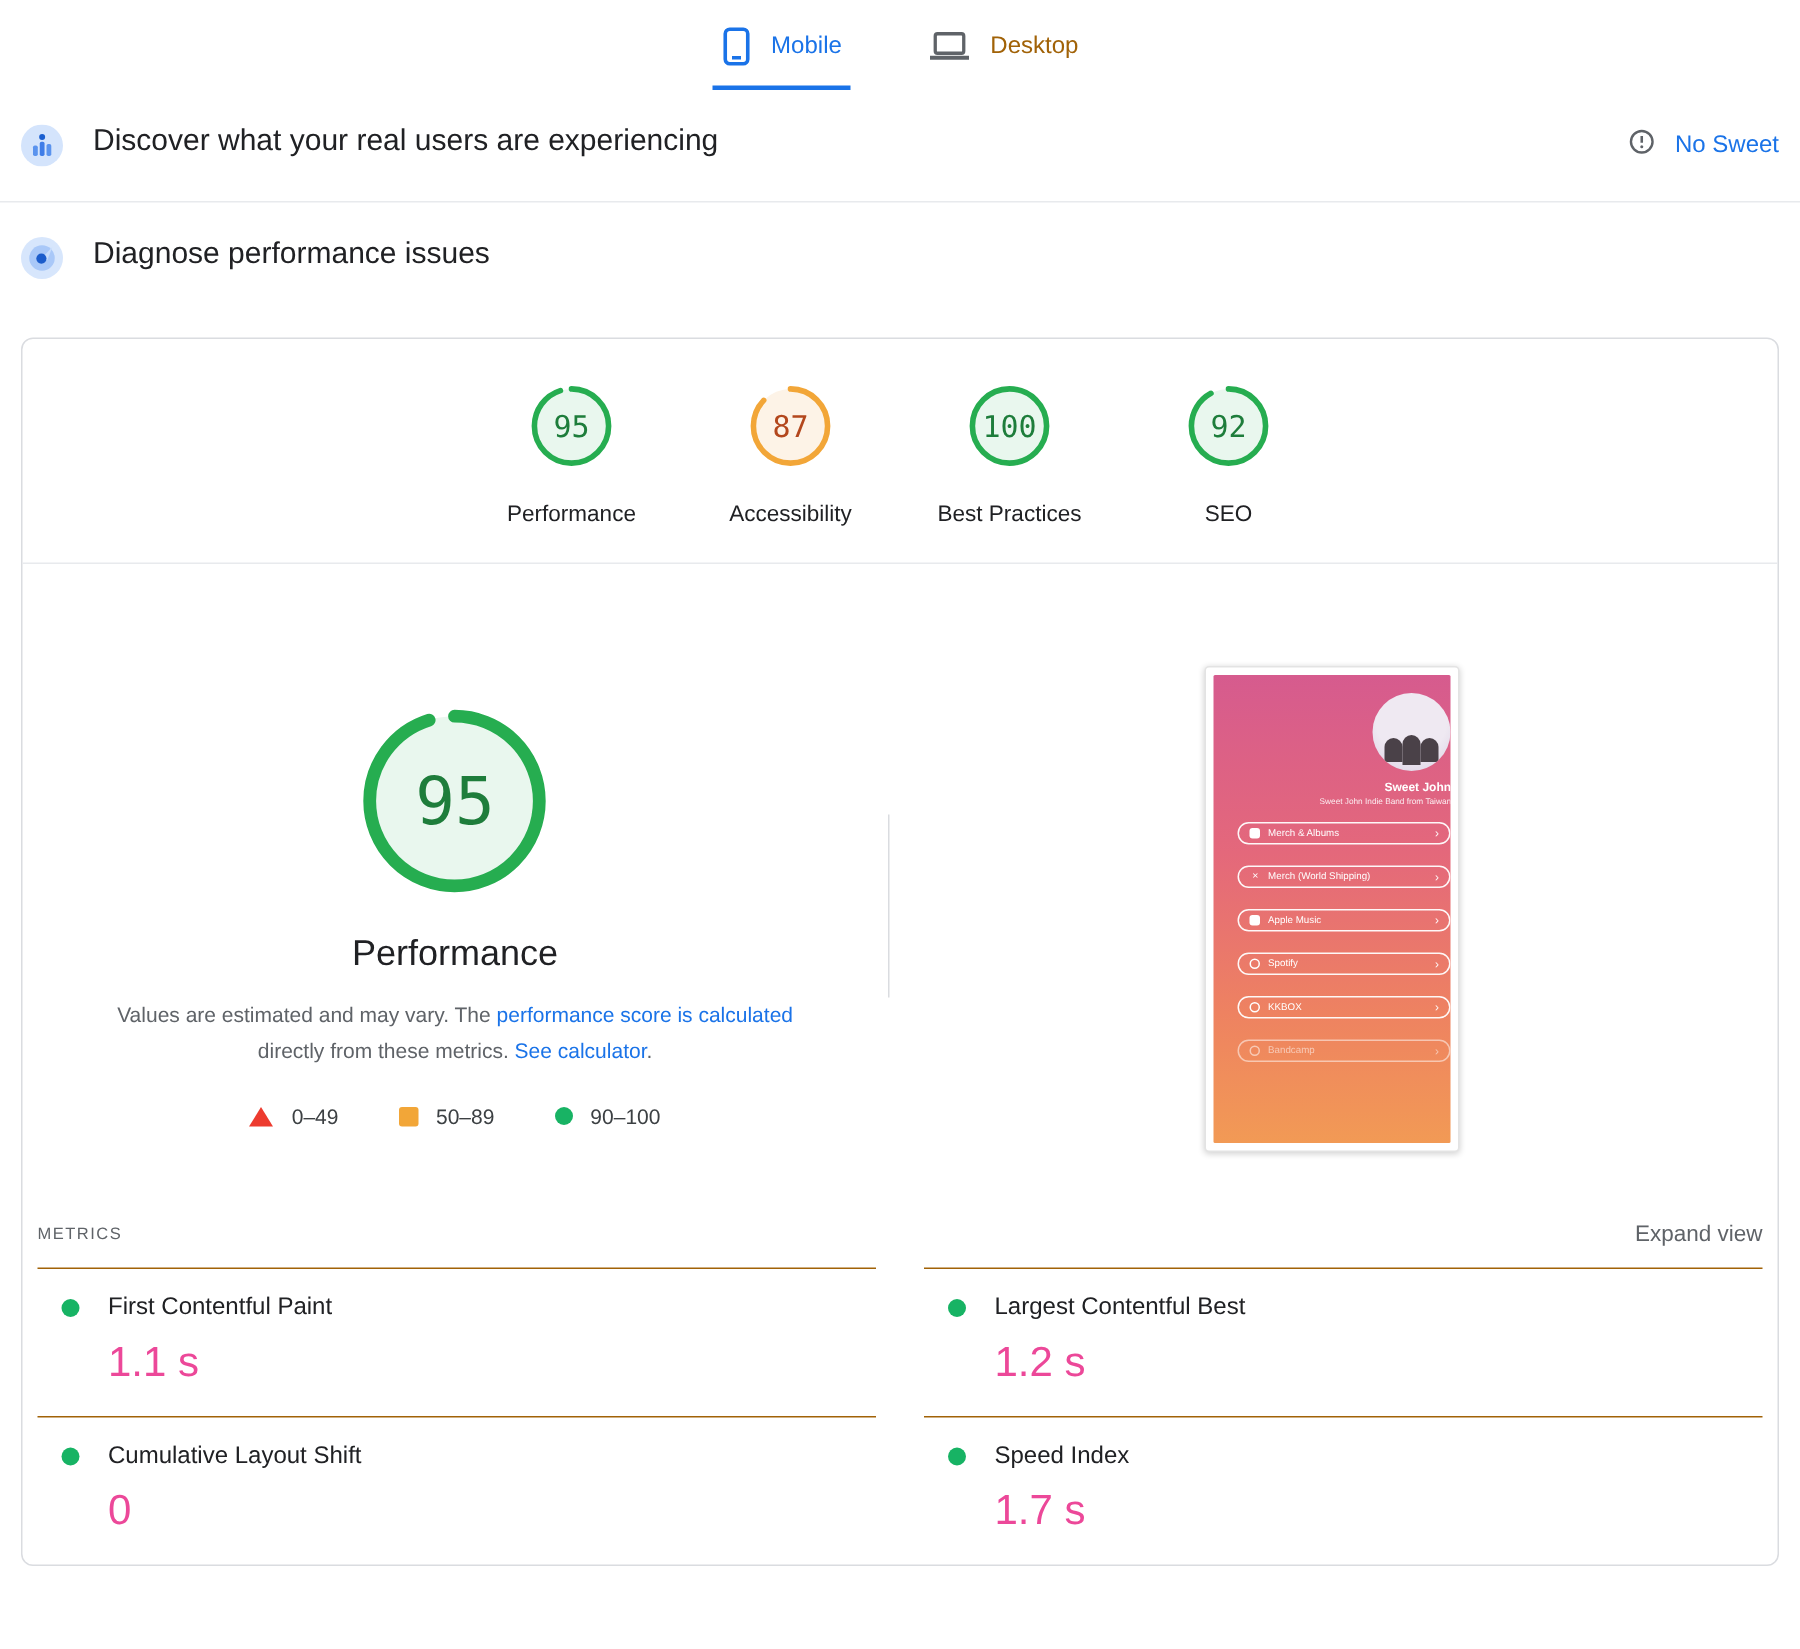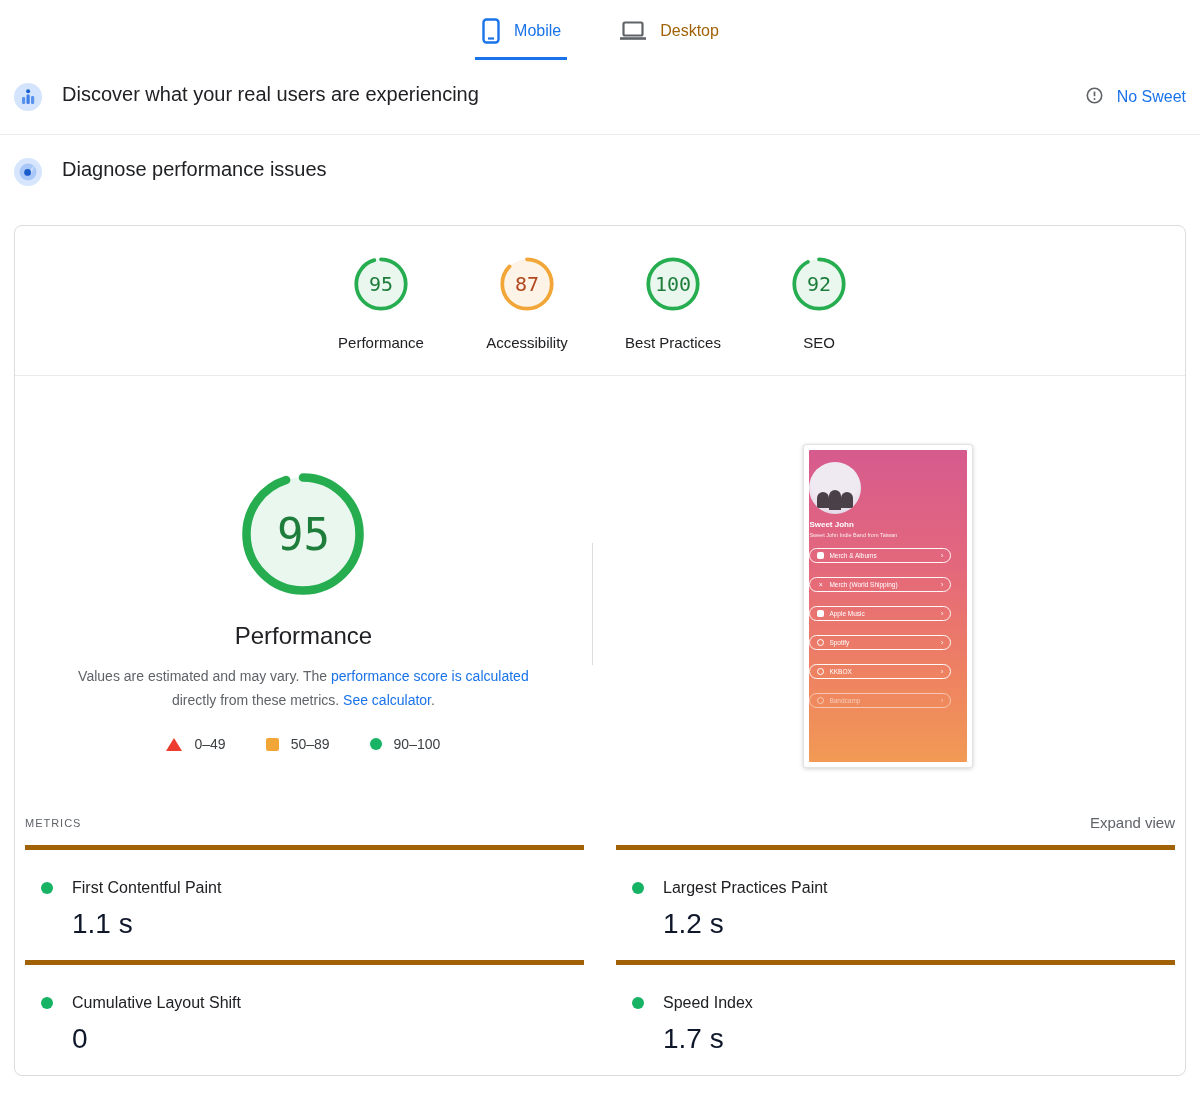--- a/index.html
+++ b/index.html
@@ -50,21 +50,21 @@
   .legend-item { display:flex; align-items:center; gap:12px; }
   .lg-triangle { width:0; height:0; border-left:8px solid transparent; border-right:8px solid transparent;
                  border-bottom:13px solid #ed3b2f; }
   .lg-square { width:13px; height:13px; background:#f2a638; border-radius:2px; }
   .lg-circle { width:12px; height:12px; background:#18b364; border-radius:50%; }
   
   .thumb-frame { width:170px; height:324px; background:#fff; border:1px solid #e3e3e3; border-radius:3px;
                  box-shadow:0 1px 4px rgba(0,0,0,.18); padding:5px; }
   .thumb { width:100%; height:100%; border-radius:1px; overflow:hidden;
            background:linear-gradient(180deg,#d65b8e 0%,#e4687b 38%,#ee8261 72%,#f29a55 100%);
-           display:flex; flex-direction:column; align-items:flex-start; }
+           display:flex; flex-direction:column; align-items:flex-end; }
   .thumb-avatar { margin-top:12px; width:52px; height:52px; border-radius:50%;
                   background:radial-gradient(circle at 50% 35%, #efe9f2 0 55%, #d9cfe2 100%);
                   position:relative; overflow:hidden; }
   .thumb-avatar i { position:absolute; bottom:6px; width:12px; height:16px; border-radius:6px 6px 0 0; background:#4a4148; }
   .thumb-avatar i:nth-child(1){ left:8px; }
   .thumb-avatar i:nth-child(2){ left:20px; bottom:4px; height:20px; }
   .thumb-avatar i:nth-child(3){ left:32px; }
   .thumb-title { margin-top:6px; color:#fff; font-size:8px; font-weight:bold; }
   .thumb-sub { margin-top:3px; color:rgba(255,255,255,.88); font-size:5.5px; margin-bottom:10px; }
   .thumb-btn { width:142px; height:15px; margin-bottom:14px; border:1px solid rgba(255,255,255,.95);
@@ -73,27 +73,27 @@
                         justify-content:center; font-size:7px; line-height:1; }
   .tb-icon.shape-square { background:#fff; border-radius:2px; }
   .tb-icon.shape-circle { border:1px solid #fff; border-radius:50%; }
   .thumb-btn .tb-chevron { margin-left:auto; font-size:8px; opacity:.95; }
   .thumb-btn.faded { opacity:.55; }
   
   .metrics-header { display:flex; justify-content:space-between; align-items:center; padding:36px 10px 14px; }
   .metrics-heading { font-size:11px; letter-spacing:.09em; color:#5f6368; }
   .expand-view { font-size:15px; color:#5f6368; cursor:pointer; }
   .metrics-grid { display:grid; grid-template-columns:1fr 1fr; column-gap:32px; margin:0 10px; }
-  .metric { border-top:5px solid #a16207; padding:29px 0 20px; }
+  .metric { border-top:1px solid #a16207; padding:17px 0 20px; }
   .metric-head { display:flex; align-items:center; gap:19px; padding-left:16px; font-size:16px; color:#202124; }
   .m-marker { width:12px; height:12px; flex:0 0 12px; }
   .m-marker.circle { background:#17b364; border-radius:50%; }
   .m-marker.square { background:#f2a638; border-radius:2px; }
   .metric-value { margin:11px 0 0 47px; font-size:28px; }
-  .val-pass { color:#0f172a; }
+  .val-pass { color:#ec4899; }
   .val-average { color:#bf4422; }
 </style>
 </head>
 <body>
 
 <div class="tabs">
   <div class="tab active">
     <span>
       <svg width="20" height="26" viewBox="0 0 20 26">
           <rect x="2.5" y="1.5" width="15" height="23" rx="3" fill="none" stroke="#1a73e8" stroke-width="2.4"></rect>
@@ -280,21 +280,21 @@
     <div class="metric">
       <div class="metric-head">
           <span class="m-marker circle"></span>
           <span>First Contentful Paint</span>
         </div>
       <div class="metric-value val-pass">1.1 s</div>
     </div>
     <div class="metric">
       <div class="metric-head">
           <span class="m-marker circle"></span>
-          <span>Largest Practices Paint</span>
+          <span>Largest Contentful Best</span>
         </div>
       <div class="metric-value val-pass">1.2 s</div>
     </div>
     <div class="metric">
       <div class="metric-head">
           <span class="m-marker circle"></span>
           <span>Cumulative Layout Shift</span>
         </div>
       <div class="metric-value val-pass">0</div>
     </div>

